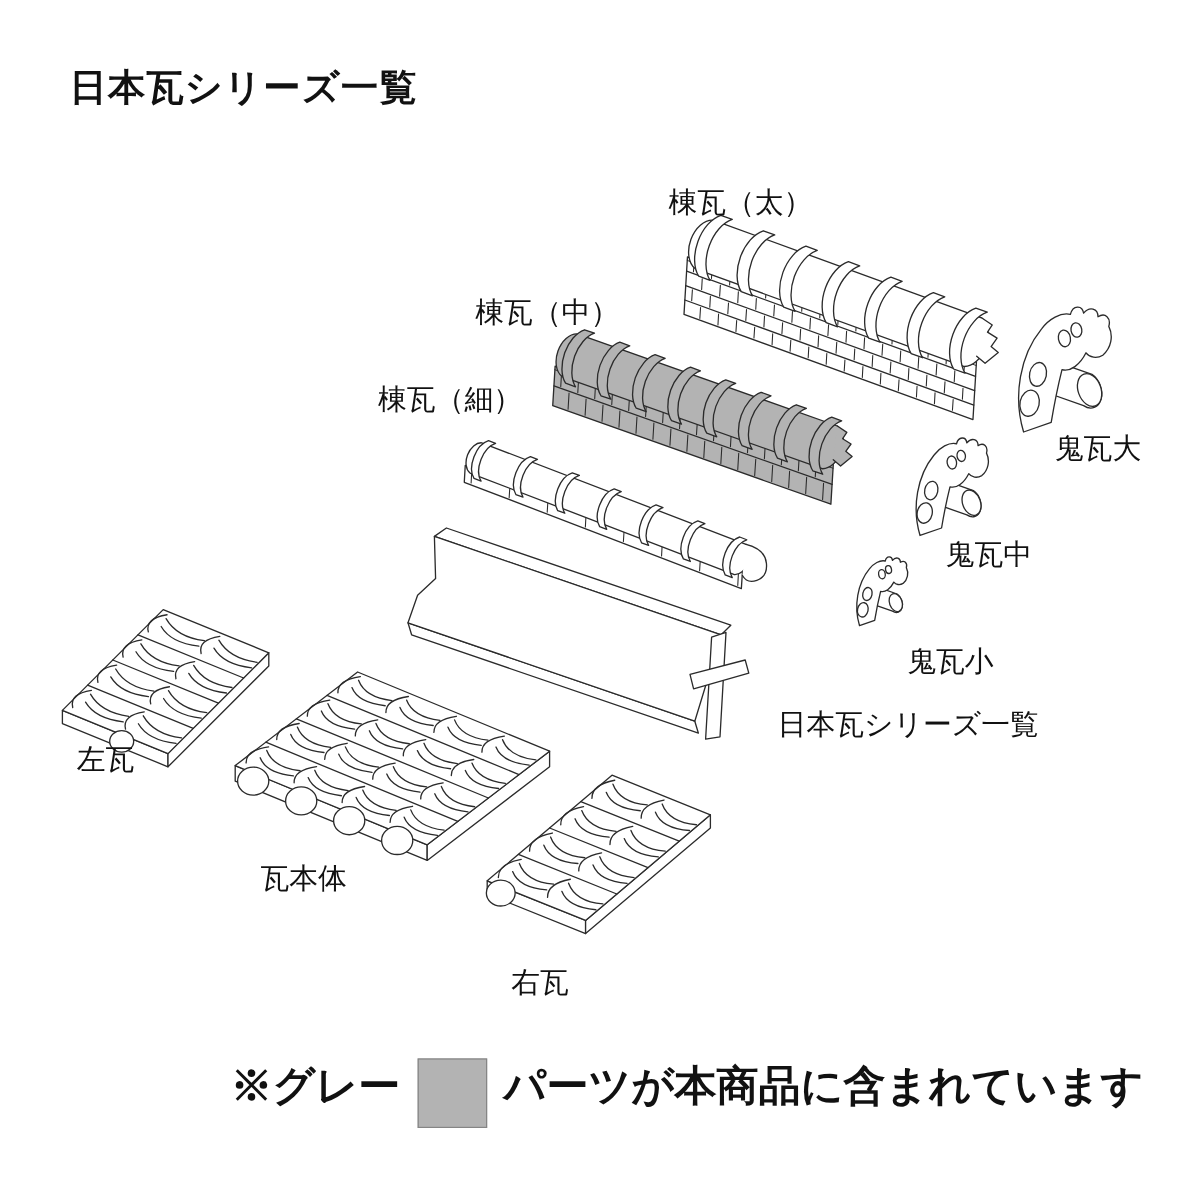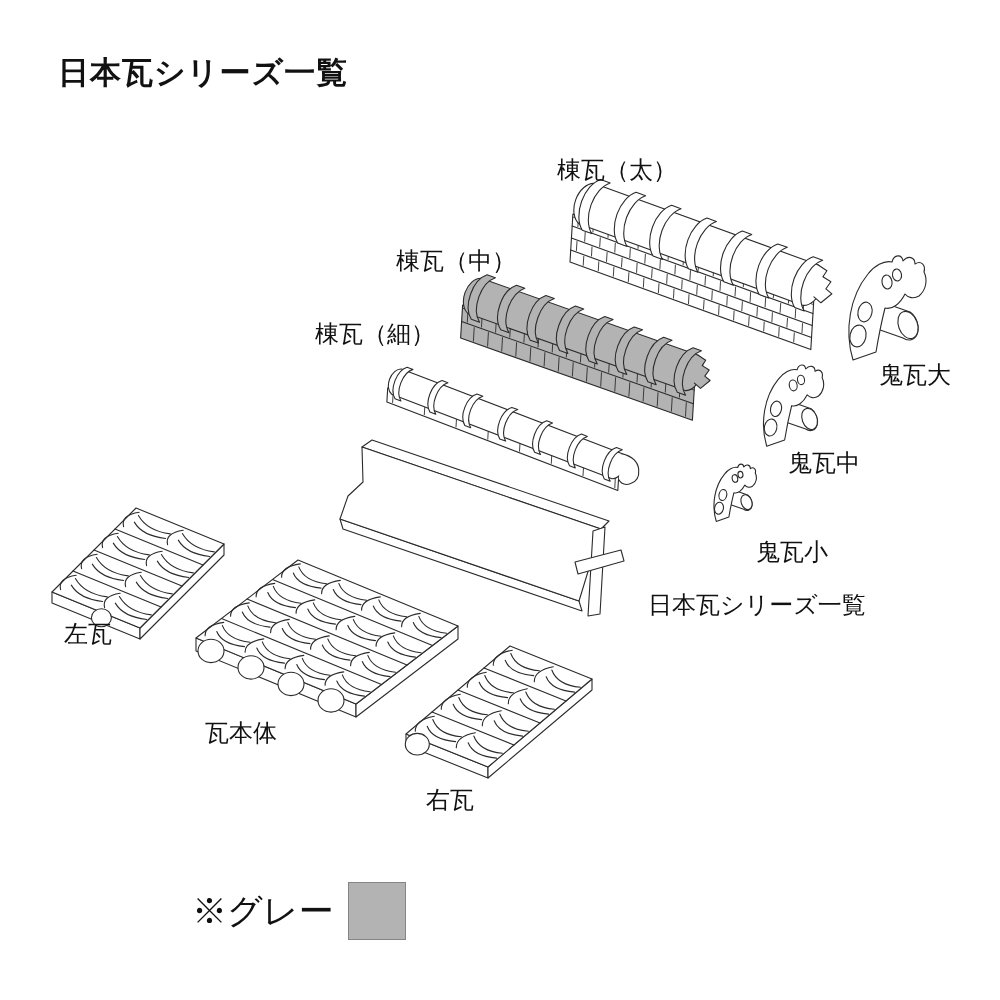--- a/index.html
+++ b/index.html
@@ -2,22 +2,22 @@
 <html><head>
 <meta charset="utf-8">
 <style>
   html,body{margin:0;padding:0;background:#fff;}
   .canvas{position:relative;width:1000px;height:1000px;background:#fff;overflow:hidden;
           font-family:"Liberation Sans",sans-serif;color:#111;}
   .canvas svg{position:absolute;left:0;top:0;}
   .page-title{position:absolute;left:58px;top:52px;font-size:31px;font-weight:600;
               letter-spacing:1px;white-space:nowrap;}
   .lbl{position:absolute;font-size:24px;font-weight:500;white-space:nowrap;line-height:1.15;}
-  .note{position:absolute;left:192px;top:882px;display:flex;align-items:center;gap:14px;
-        font-size:35px;font-weight:400;white-space:nowrap;}
+  .note{position:absolute;left:192px;top:882px;display:flex;gap:14px;
+        font-size:35px;font-weight:700;white-space:nowrap;}
   .swatch{display:inline-block;width:56px;height:56px;background:#b3b3b3;border:1px solid #858585;}
 </style>
 </head>
 <body>
 
 <div class="canvas">
 
   <div class="page-title">日本瓦シリーズ一覧</div>
 
   <svg id="art" width="1000" height="1000" viewBox="0 0 1000 1000">
@@ -329,20 +329,21 @@
     </svg>
 
   <div class="lbl" style="left:557px;top:156px">棟瓦（太）</div>
   <div class="lbl" style="left:396px;top:247px">棟瓦（中）</div>
   <div class="lbl" style="left:315px;top:320px">棟瓦（細）</div>
   <div class="lbl" style="left:879px;top:361px">鬼瓦大</div>
   <div class="lbl" style="left:788px;top:449px">鬼瓦中</div>
   <div class="lbl" style="left:756px;top:538px">鬼瓦小</div>
   <div class="lbl" style="left:648px;top:591px">日本瓦シリーズ一覧</div>
   <div class="lbl" style="left:64px;top:620px">左瓦</div>
-  <div class="lbl" style="left:205px;top:719px">瓦本体</div>
-  <div class="lbl" style="left:426px;top:786px">右瓦</div>
+  <div class="lbl" style="left:217px;top:719px">瓦本体</div>
+  <div class="lbl" style="left:426px;top:806px">右瓦</div>
 
   <div class="note">
     <span>※グレー</span>
     <span class="swatch" style="background: rgb(179, 179, 179); border-color: rgb(133, 133, 133);"></span>
+    <span>パーツが本商品に含まれています</span>
   </div>
 </div>
 
 </body></html>

